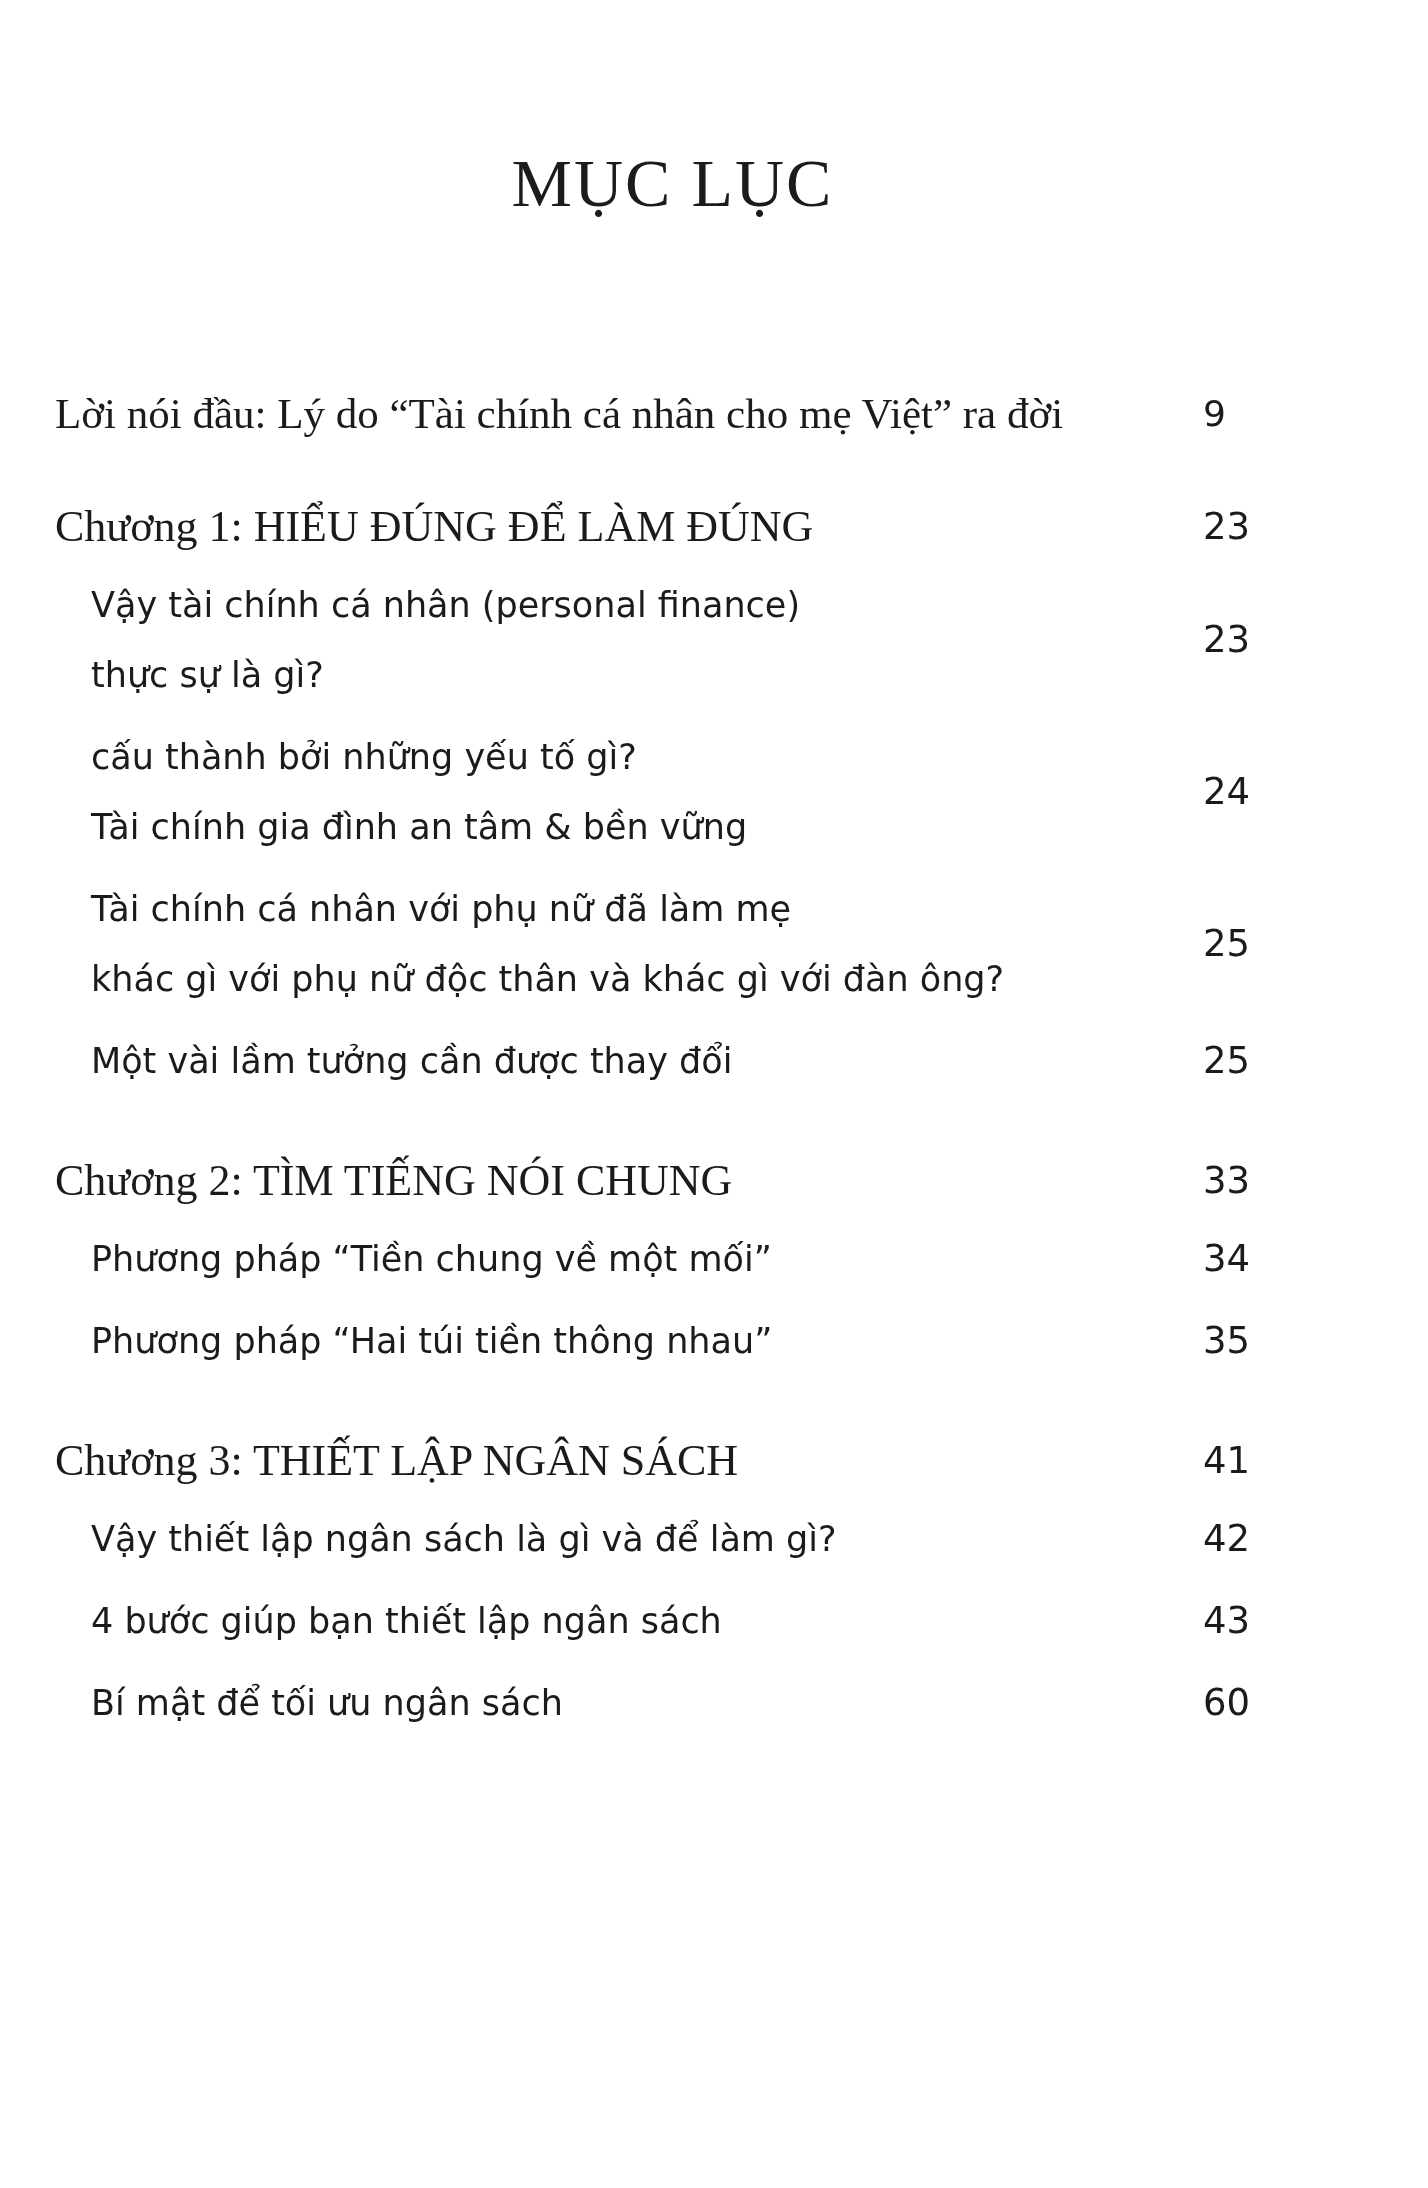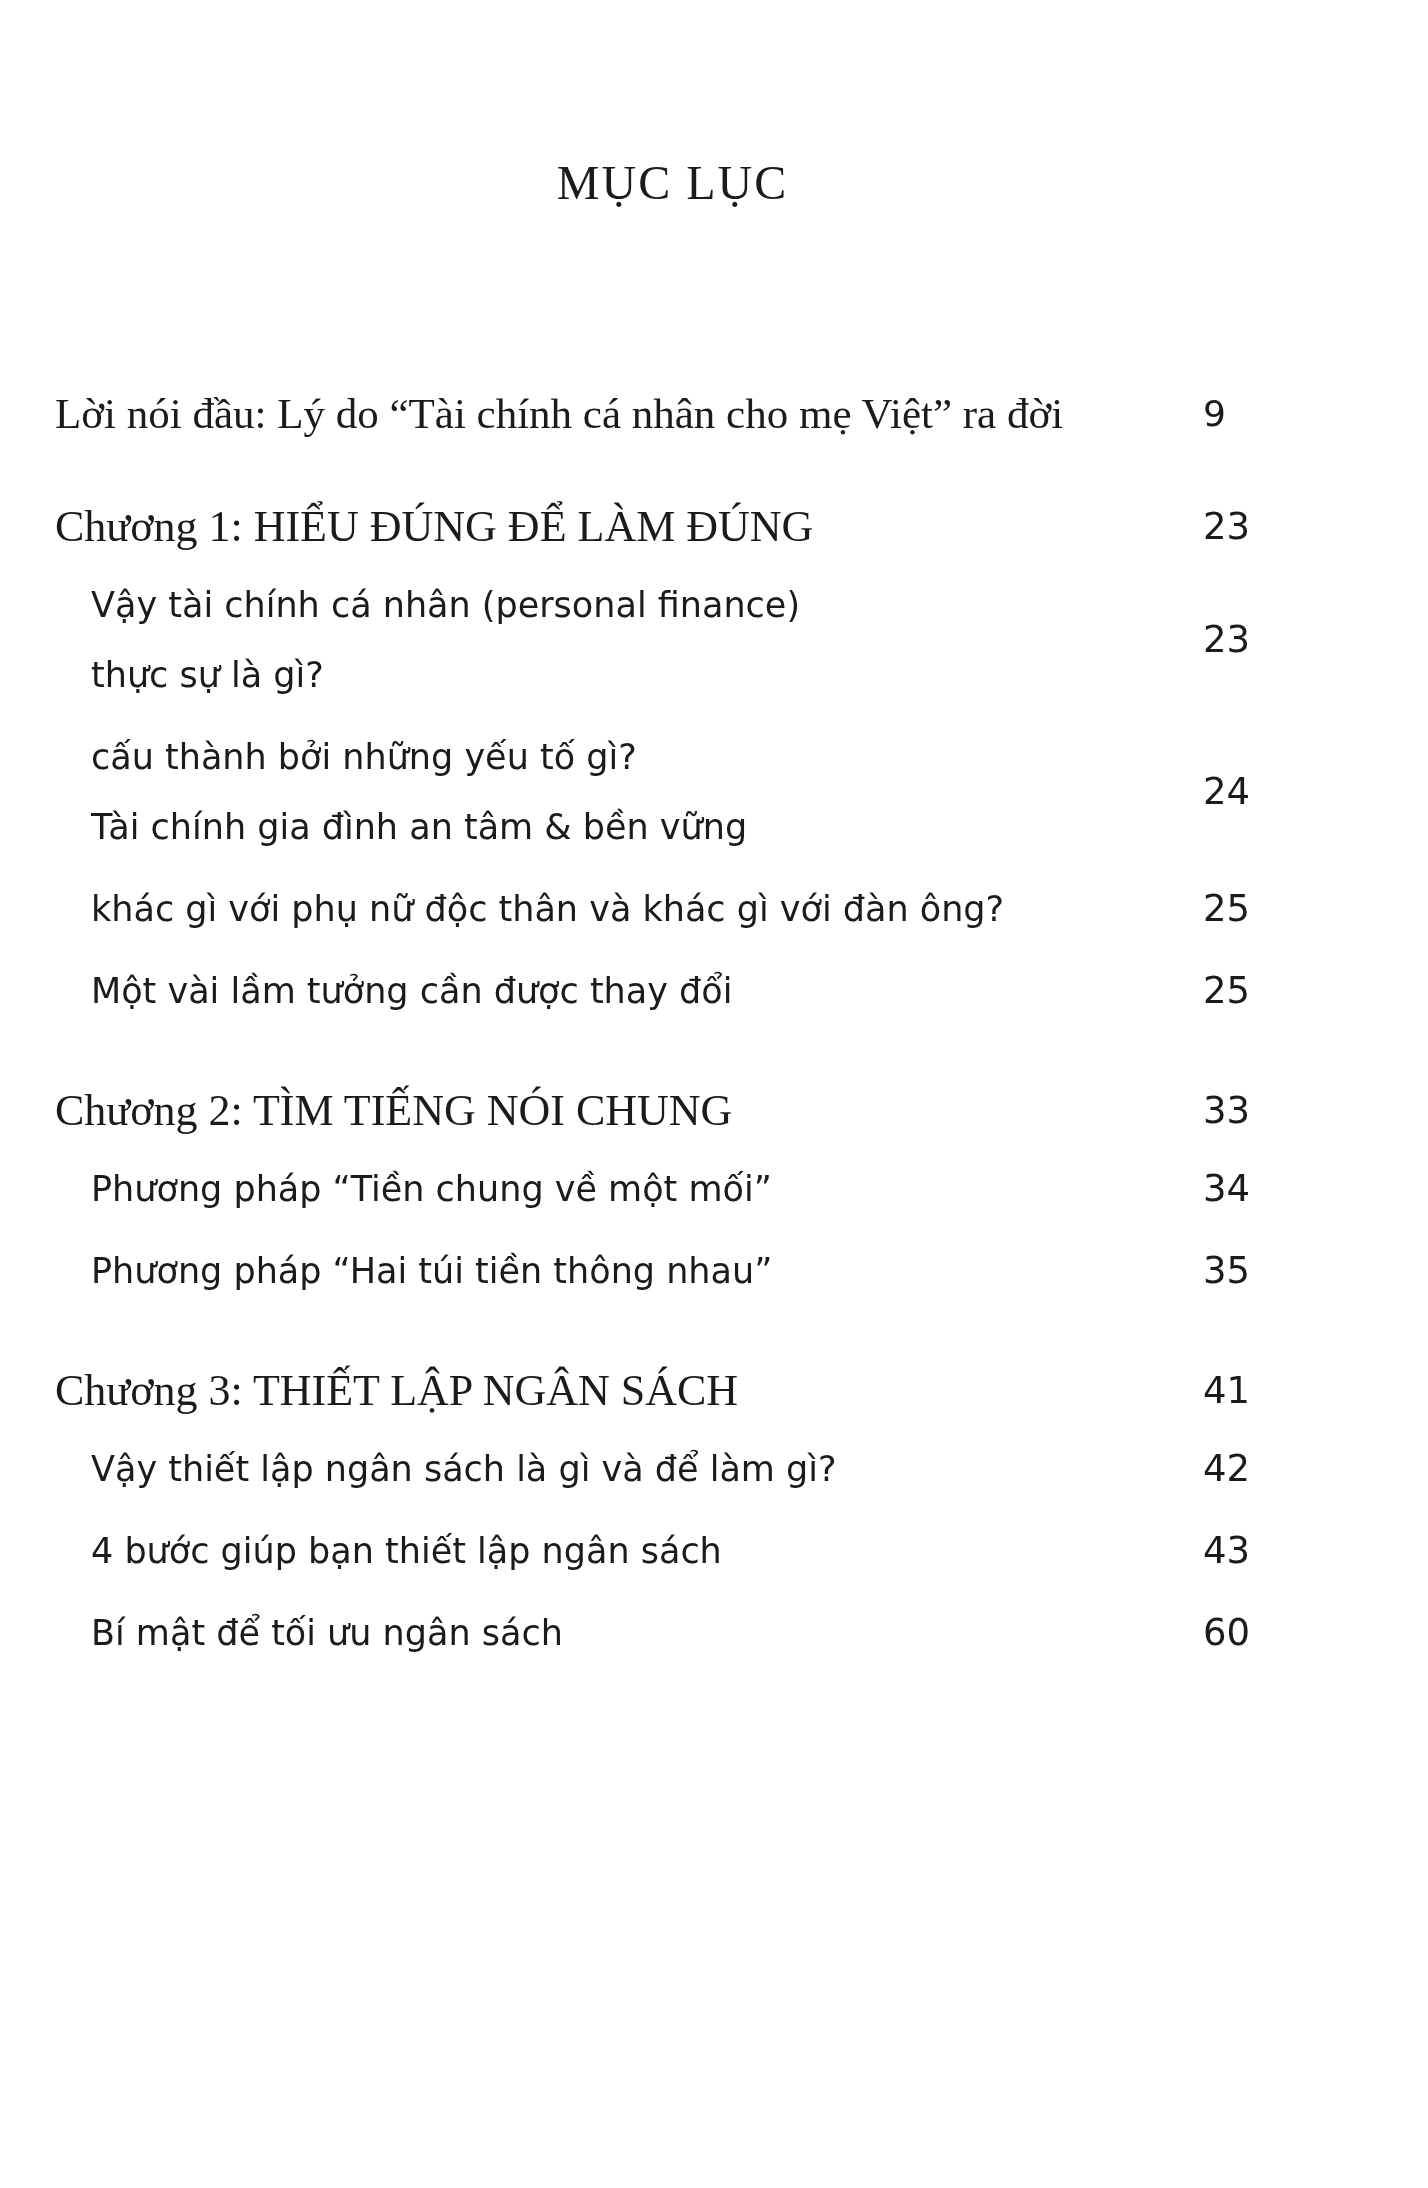--- a/index.html
+++ b/index.html
@@ -7,21 +7,21 @@
     width:1428px;height:2188px;
     background:#ffffff;color:#1b1b1b;
     font-family:"DejaVu Sans",sans-serif;
     overflow:hidden;
   }
   .page{padding:148px 0 0 55px;}
   .inner{width:1235px;}
   .title{
     font-family:"Liberation Serif","DejaVu Serif",serif;
     font-weight:400;
-    font-size:48px;
+    font-size:68px;
     line-height:70px;
     letter-spacing:2px;
     text-align:center;
     margin:0;
   }
   .row{display:flex;align-items:center;}
   .row .label{width:1148px;white-space:nowrap;}
   .row .num{flex:1;white-space:nowrap;font-family:"DejaVu Sans",sans-serif;}
   .preface{
     margin-top:168px;
@@ -71,20 +71,21 @@
     <div class="row entry">
       <div class="label">
         <span class="l">cấu thành bởi những yếu tố gì?</span>
         <span class="l">Tài chính gia đình an tâm &amp; bền vững</span>
       </div>
       <div class="num">24</div>
     </div>
 
     <div class="row entry">
       <div class="label">
+        <span class="l">Tài chính cá nhân với phụ nữ đã làm mẹ</span>
         <span class="l">khác gì với phụ nữ độc thân và khác gì với đàn ông?</span>
       </div>
       <div class="num">25</div>
     </div>
 
     <div class="row entry">
       <div class="label">
         <span class="l">Một vài lầm tưởng cần được thay đổi</span>
       </div>
       <div class="num">25</div>

